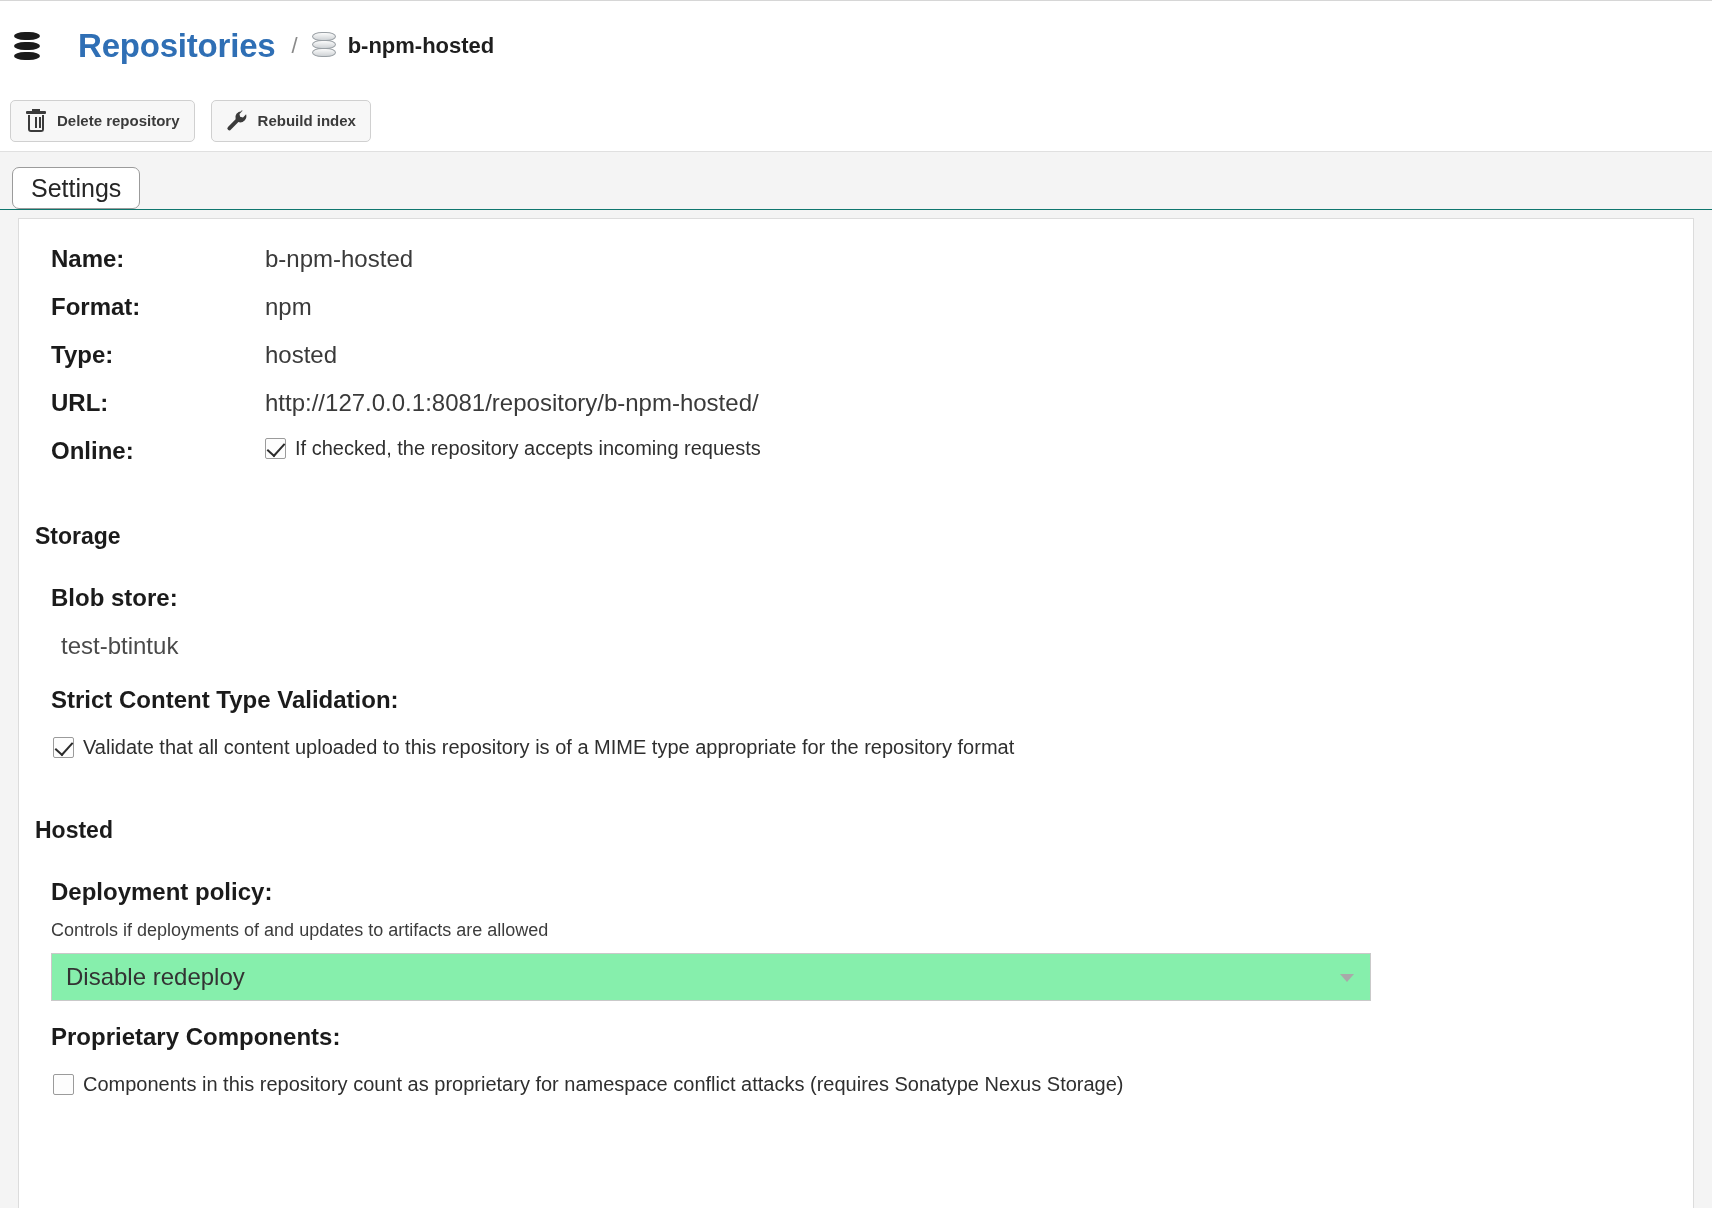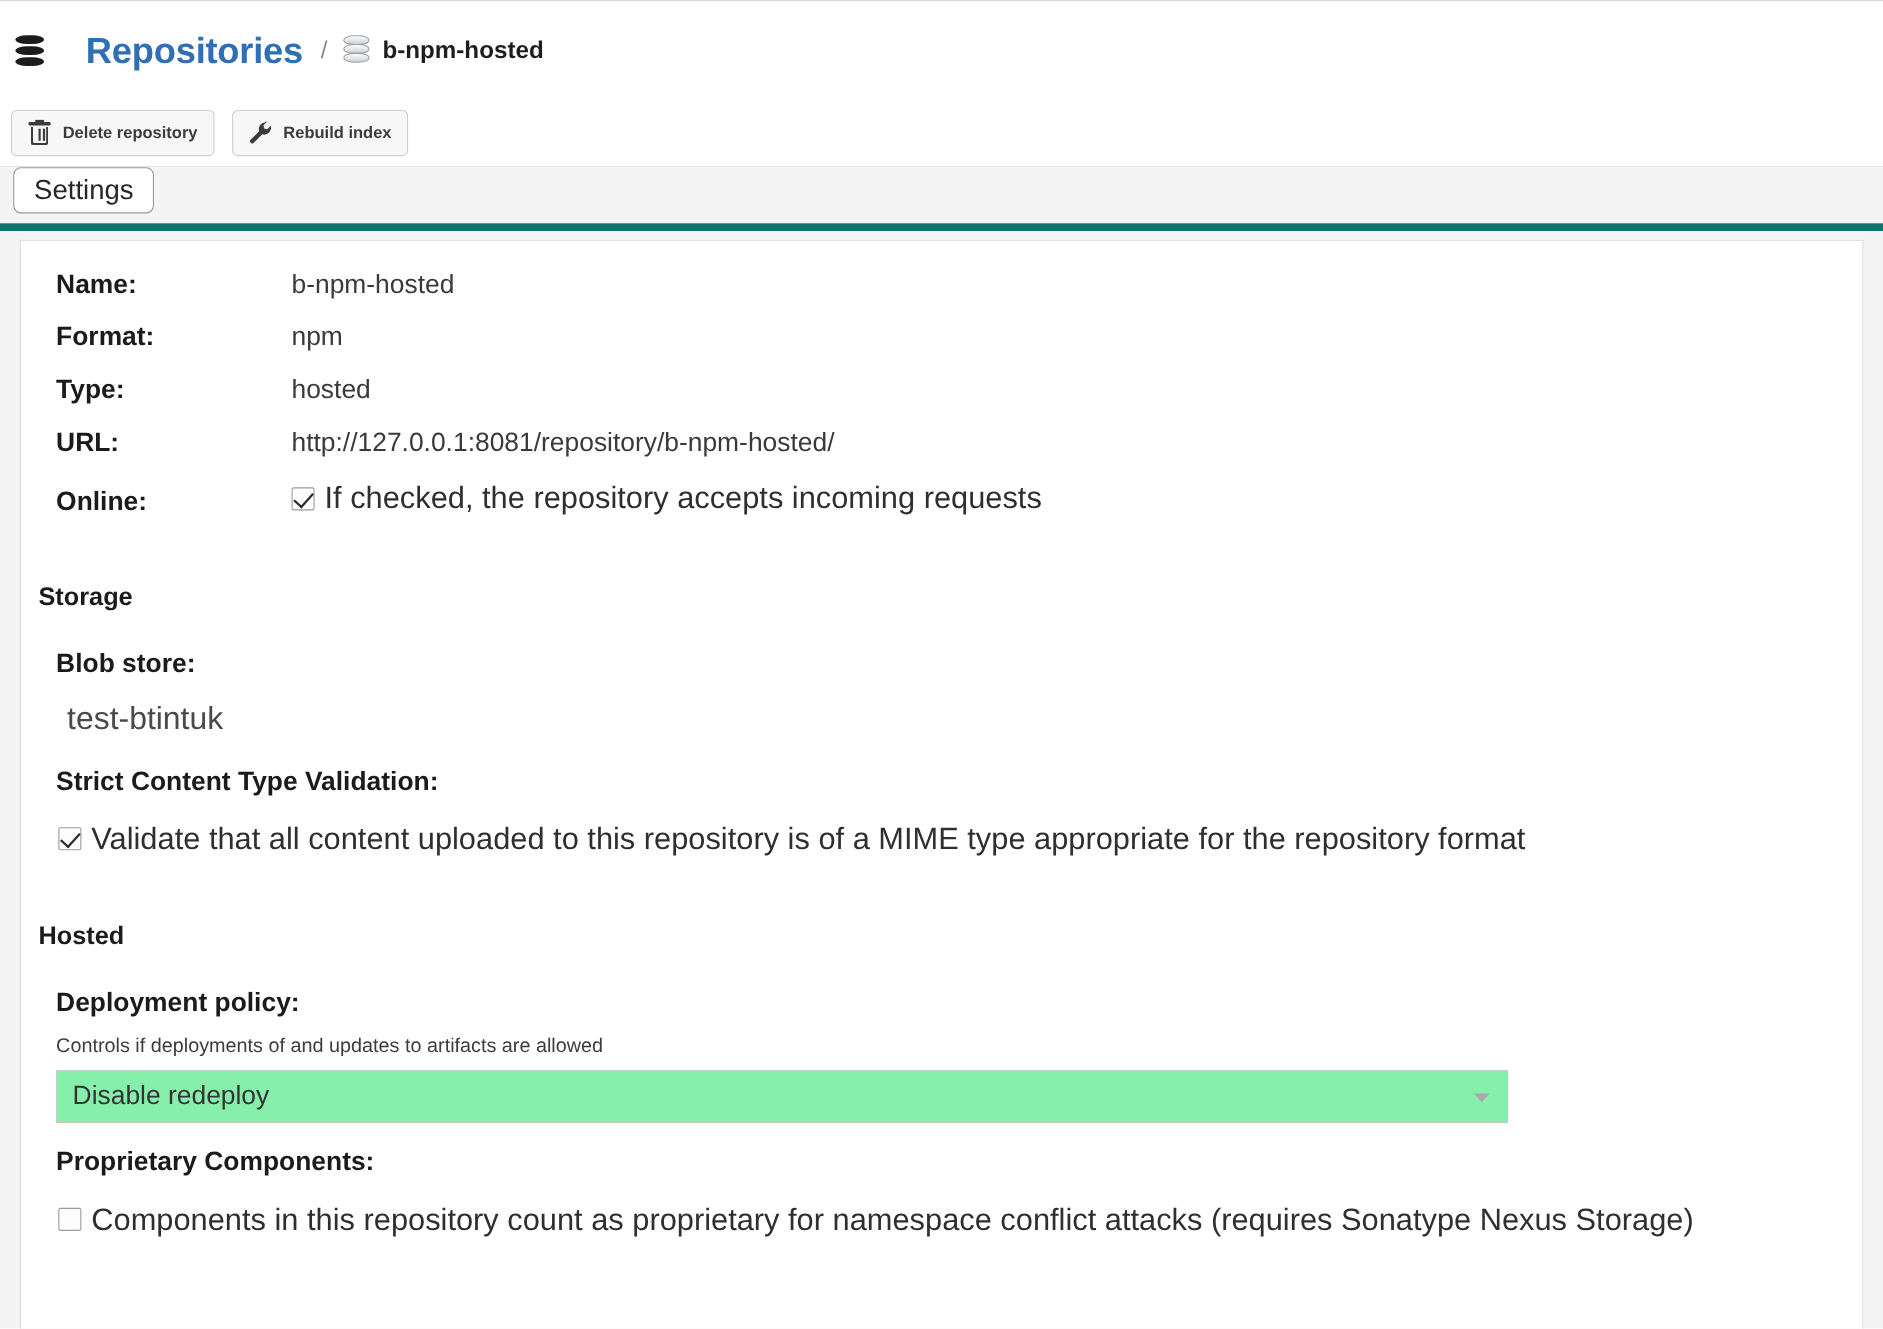--- a/index.html
+++ b/index.html
@@ -67,22 +67,22 @@
   .ico-trash .lid { position:absolute; top:2px; left:1px; width:20px; height:3px; background:#3b3b3b; border-radius:1px; }
   .ico-trash .handle { position:absolute; top:0px; left:7px; width:8px; height:2px; background:#3b3b3b; }
   .ico-trash .can { position:absolute; top:6px; left:3px; width:16px; height:17px; border:2px solid #3b3b3b; border-top:none; border-radius:0 0 3px 3px; }
   .ico-trash .can:after { content:""; position:absolute; left:5px; top:2px; width:2px; height:11px; background:#3b3b3b; box-shadow: 4px 0 0 #3b3b3b; }
   
   .ico-wrench svg { display:block; }
 
   
   .tabstrip {
     height: 58px; background: #f4f4f4;
-    border-bottom: 7px solid #0f766e;
-    display: flex; align-items: flex-start; padding-left: 12px;
+    border-bottom: 1px solid #0f766e;
+    display: flex; align-items: flex-end; padding-left: 12px;
   }
   .tab {
     height: 42px; padding: 0 18px;
     display: inline-flex; align-items: center;
     background: #ffffff; border: 1px solid #9b9b9b;
     border-radius: 7px;
     font-size: 25px; color: #262626; cursor: pointer;
   }
 
   
@@ -105,28 +105,28 @@
     width: 21px; height: 21px; flex: 0 0 auto;
     border: 1px solid #9b9b9b; background: #fdfdfd; border-radius: 2px;
     position: relative;
   }
   .cbx.checked:after {
     content: ""; position: absolute; left: 5px; top: 0px;
     width: 8px; height: 15px;
     border: solid #2b2b2b; border-width: 0 2.6px 2.6px 0;
     transform: rotate(42deg);
   }
-  .cbx-label { font-size: 28px; color: #2f2f2f; }
+  .cbx-label { font-size: 20px; color: #2f2f2f; }
 
   .section-head {
     font-size: 23px; font-weight: bold; color: #1b1b1b;
     padding-left: 16px; margin: 58px 0 34px 0;
   }
   .sub-label { font-size: 24px; font-weight: bold; color: #1b1b1b; padding-left: 32px; }
-  .sub-value { font-size: 29px; color: #4a4a4a; padding-left: 42px; margin-top: 20px; }
+  .sub-value { font-size: 24px; color: #4a4a4a; padding-left: 42px; margin-top: 20px; }
   .helper { font-size: 18px; color: #3c3c3c; padding-left: 32px; margin-top: 14px; }
   .check-block { padding-left: 34px; margin-top: 22px; }
 
   .select-wrap { padding: 0 32px 0 32px; margin-top: 12px; }
   .select-box {
     position: relative; height: 48px; width: 1320px;
     border: 1px solid #c9c9c9; background: #86efac;
     display: flex; align-items: center; padding-left: 14px;
     font-size: 24px; color: #333; cursor: pointer;
   }

